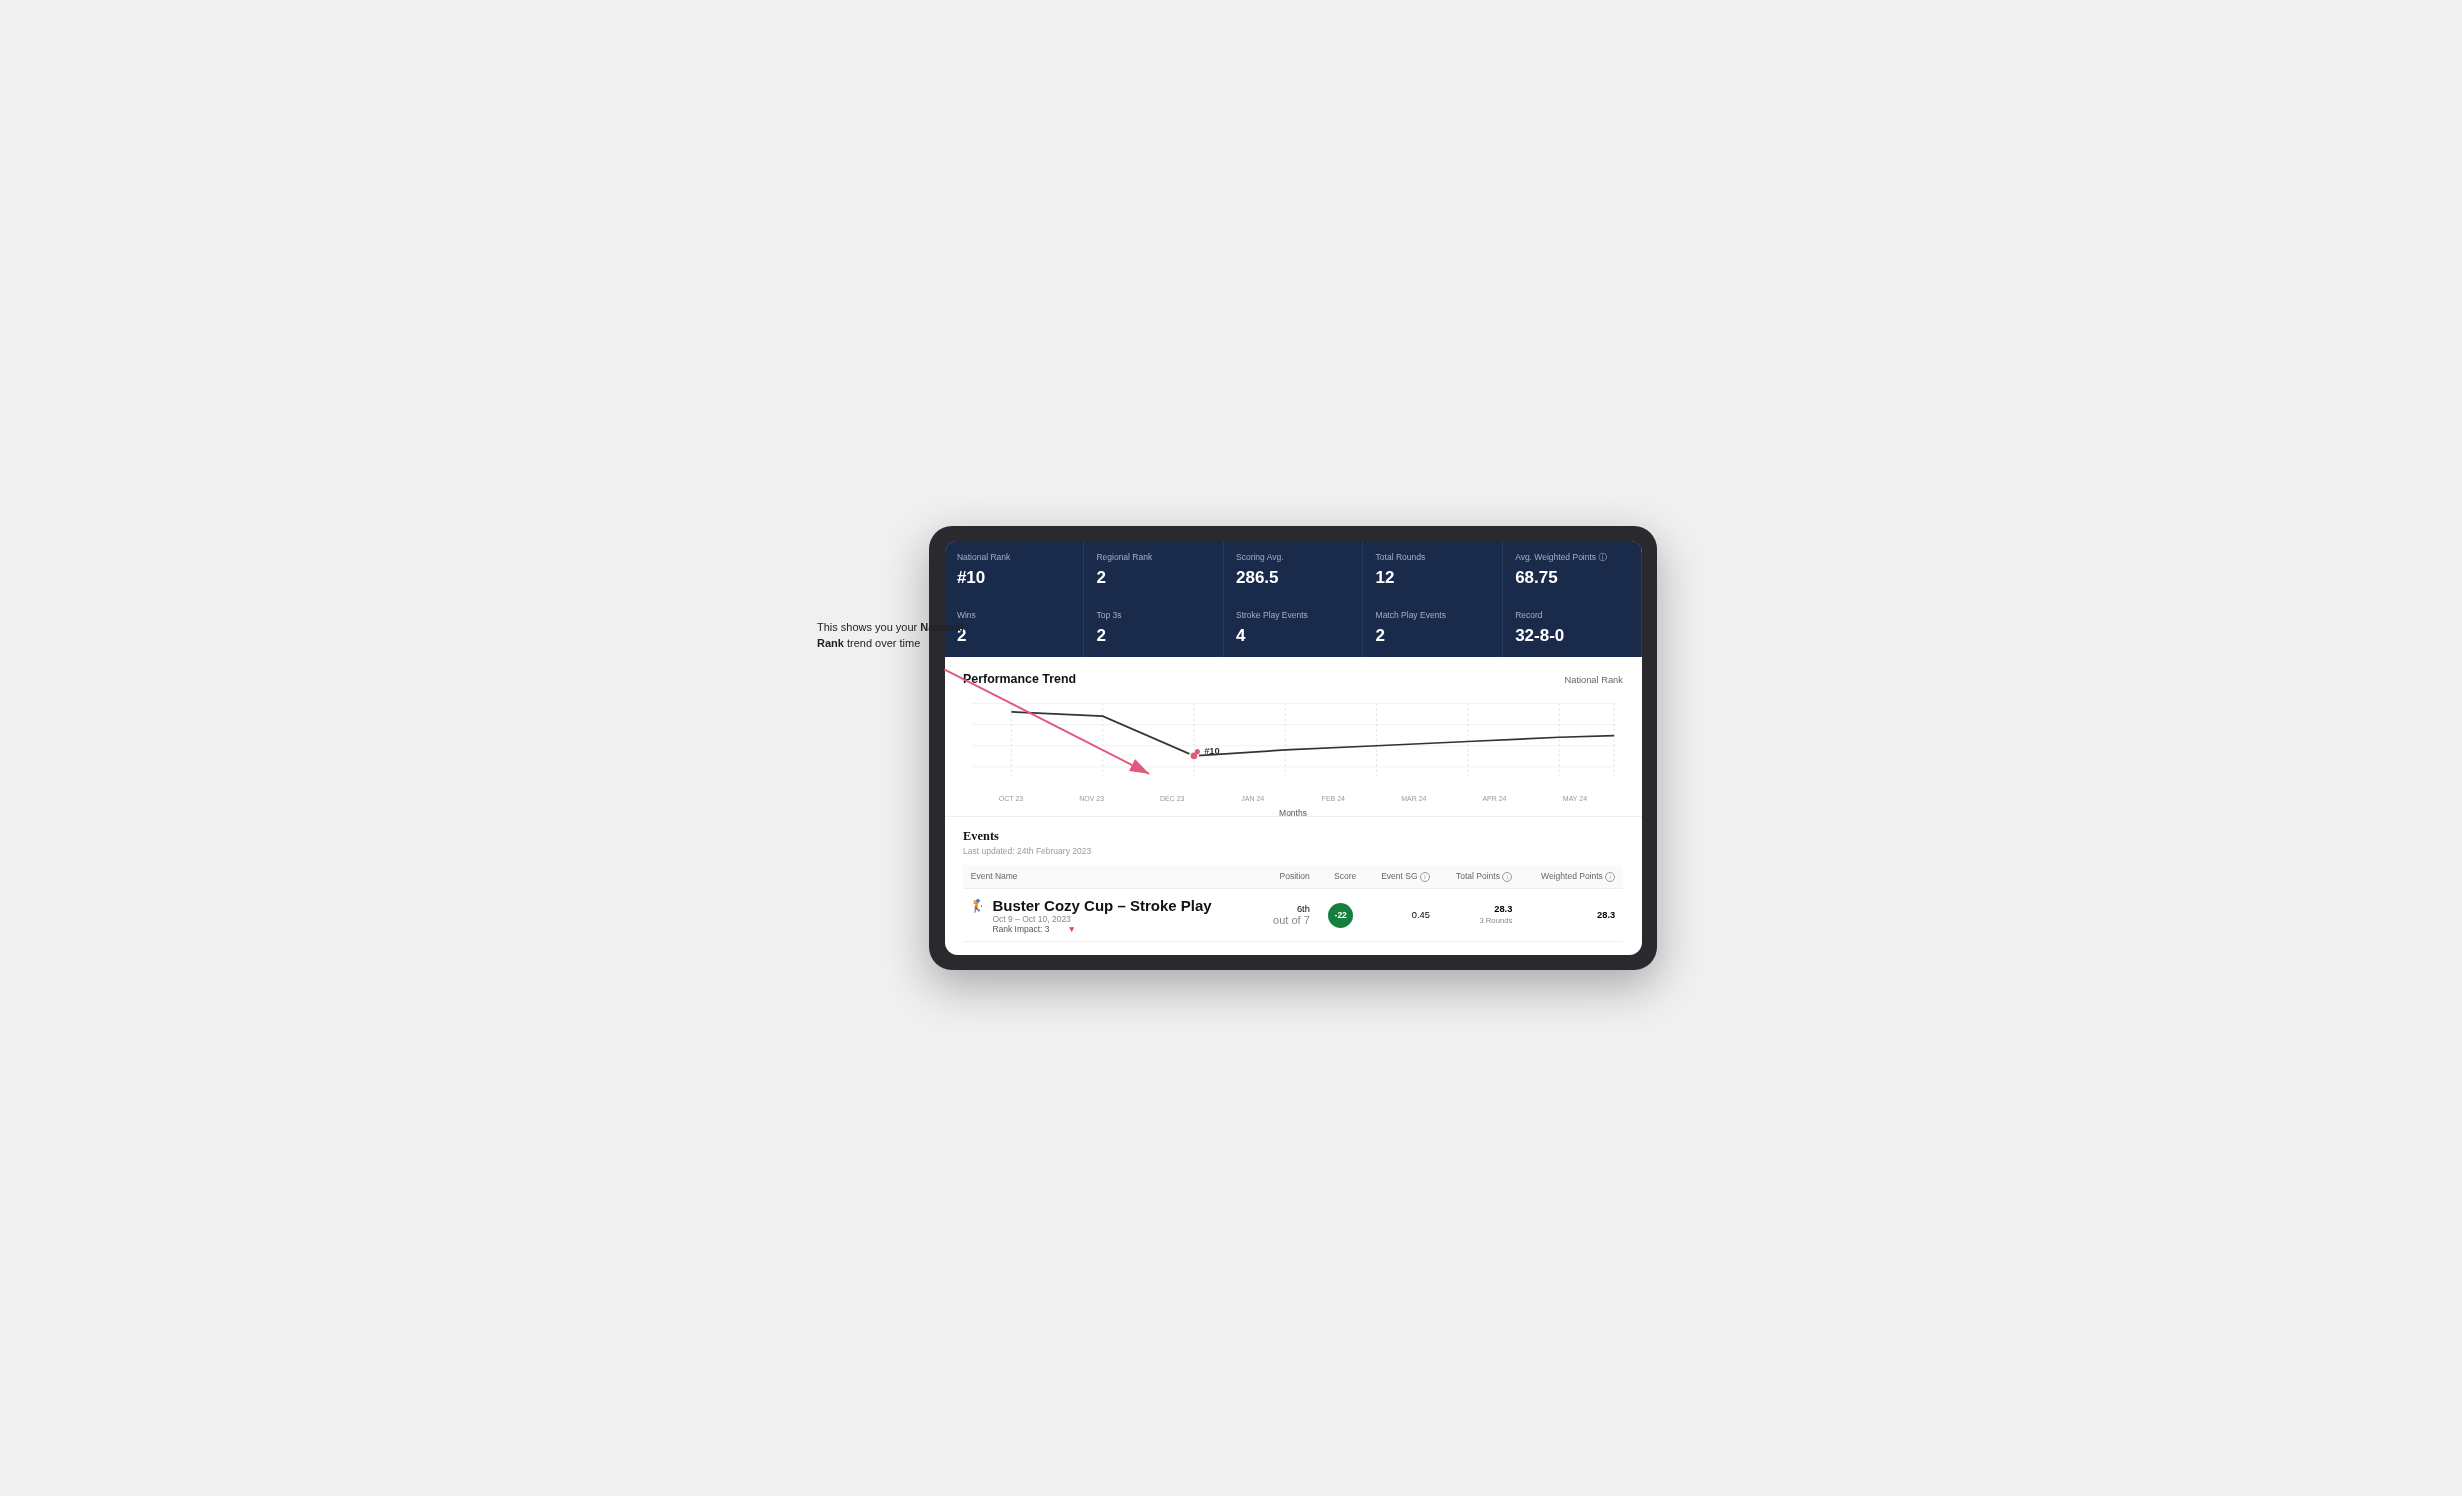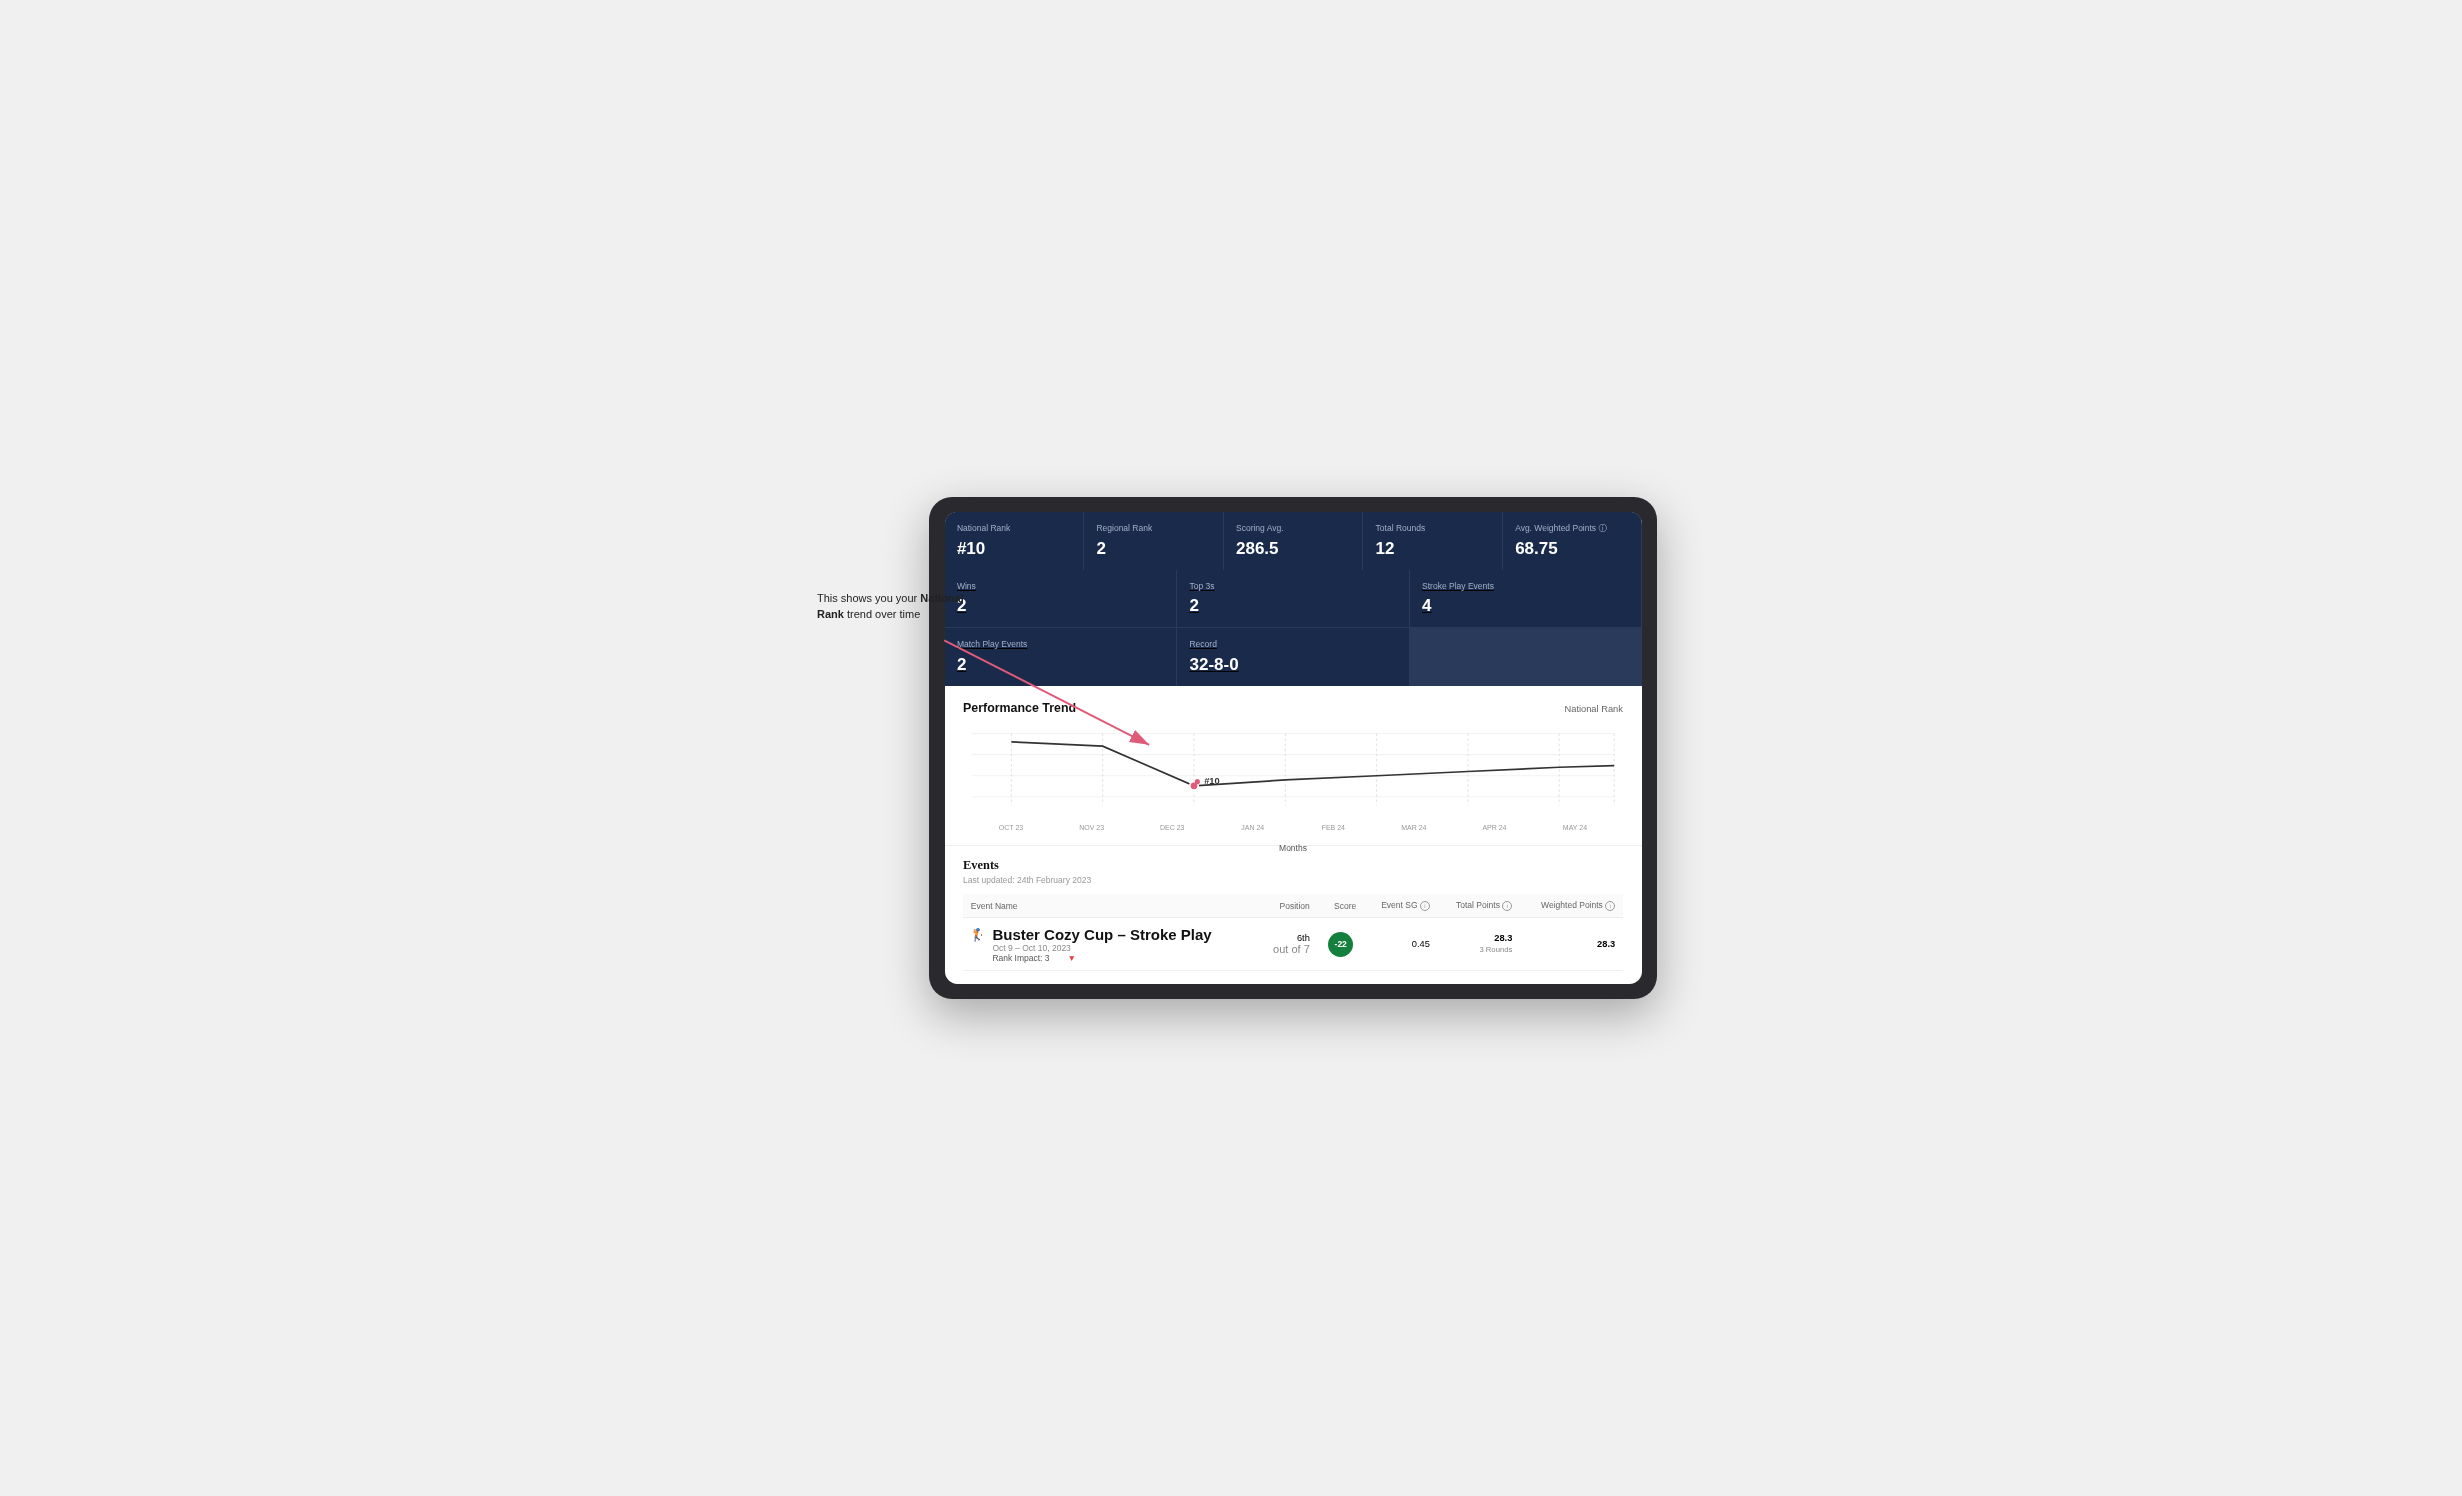--- a/index.html
+++ b/index.html
@@ -61,24 +61,23 @@
     .stats-header {
       background: #1a2a4a;
       display: grid;
       grid-template-columns: repeat(5, 1fr);
       gap: 0.8px;
       background-color: #2a3a5a;
     }
     .stats-header-row2 {
       background: #fdba74;
       display: grid;
-      grid-template-columns: repeat(3, 1fr);
+      grid-template-columns: repeat(5, 1fr);
       gap: 0.8px;
       background-color: #2a3a5a;
-      text-decoration: underline;
     }
 
     .stat-cell {
       background: #1a2a4a;
       padding: 11px 12.4px;
       color: white;
     }
     .stat-cell .stat-label {
       font-size: 8.5px;
       color: #a0b0c8;
@@ -131,21 +130,21 @@
     .chart-x-label {
       font-size: 7px;
       color: #999;
       text-align: center;
       flex: 1;
     }
     .chart-x-axis-title {
       text-align: center;
       font-size: 8.5px;
       color: #555;
-      margin-top: 12px;
+      margin-top: 6px;
     }
 
     
     .events-section {
       padding: 12.4px 18.6px;
     }
     .events-title {
       font-size: 12.4px;
       font-weight: 700;
       color: #111;

